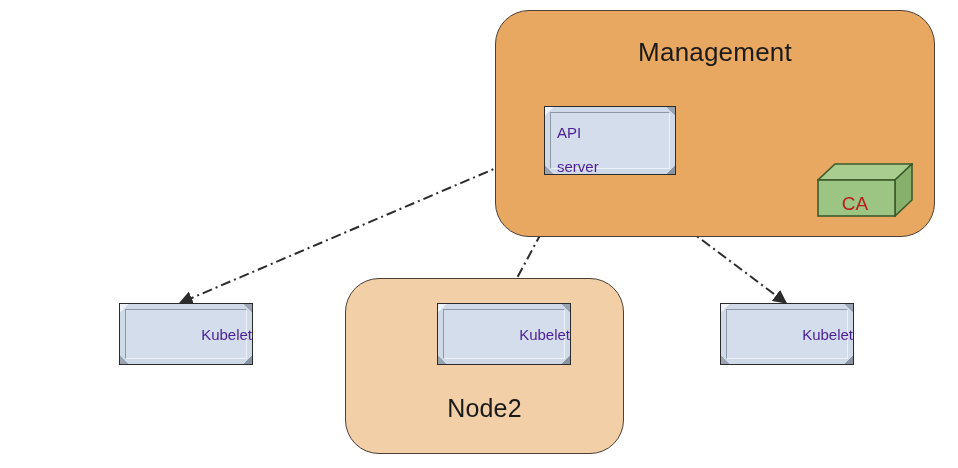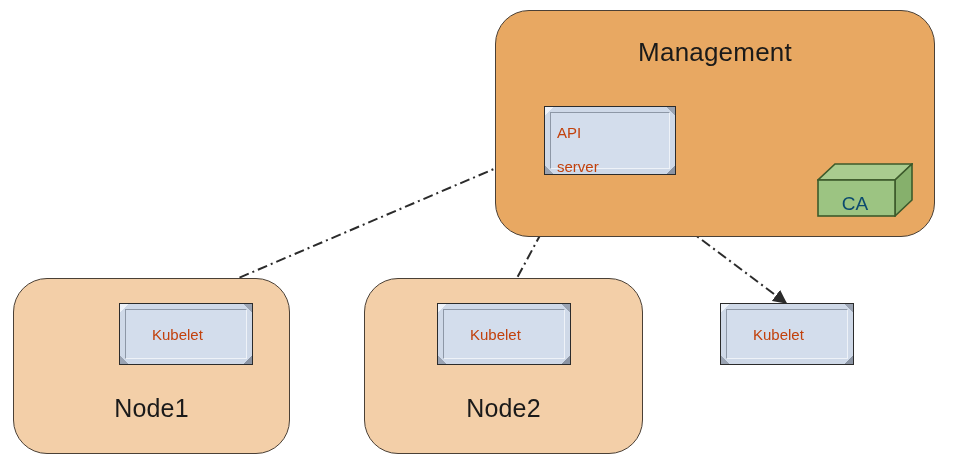--- a/index.html
+++ b/index.html
@@ -87,45 +87,44 @@
       linear-gradient(225deg, #9aa3b2 0 6px, transparent 6px),
       linear-gradient(45deg,  #9aa3b2 0 6px, transparent 6px),
       linear-gradient(315deg, #8b94a3 0 6px, transparent 6px);
     pointer-events: none;
   }
   .bevel-label {
     position: absolute;
     left: 12px;
     top: 50%;
     transform: translateY(-50%);
-    color: #c2410c;
+    color: #4c1d95;
     font-size: 15px;
     line-height: 17px;
     white-space: pre-line;
   }
   .bevel-label.centered {
     left: 0;
     width: 100%;
-    text-align: left;
+    text-align: right;
     font-size: 15px;
-    padding-left: 32px;
   }
 
   
   .cuboid {
     position: absolute;
   }
   .cuboid svg { display: block; }
   .cuboid-label {
     position: absolute;
     left: 0;
     top: 30px;
     width: 76px;
     text-align: center;
-    color: #0c4a6e;
+    color: #b91c1c;
     font-size: 19px;
     line-height: 22px;
   }
 </style>
 </head>
 <body>
 
 <div id="canvas">
 
   <svg id="edges" viewBox="0 0 958 468" width="958" height="468">
@@ -171,30 +170,27 @@
 
       <polygon points="18,1 95,1 78,17 1,17" fill="#a9cc8f" stroke="#3c5a2b" stroke-width="1.6"></polygon>
 
       <polygon points="95,1 95,37 78,53 78,17" fill="#86b06c" stroke="#3c5a2b" stroke-width="1.6"></polygon>
 
       <rect x="1" y="17" width="77" height="36" fill="#9cc482" stroke="#3c5a2b" stroke-width="1.6"></rect>
     </svg>
     <div class="cuboid-label">CA</div>
   </div>
 
-  <div class="round-box worker-box" style="left:13px; top:278px; width:277px; height:176px;">
-    <div class="round-title worker-title">Node1</div>
-  </div>
   <div class="bevel-box" style="left:119px; top:303px; width:134px; height:62px;">
     <div class="bevel-tl"></div>
     <div class="bevel-inner"></div>
     <div class="bevel-label centered">Kubelet</div>
   </div>
 
-  <div class="round-box worker-box" style="left:345px; top:278px; width:279px; height:176px;margin-left:19px;">
+  <div class="round-box worker-box" style="left:345px; top:278px; width:279px; height:176px;">
     <div class="round-title worker-title">Node2</div>
   </div>
   <div class="bevel-box" style="left:437px; top:303px; width:134px; height:62px;">
     <div class="bevel-tl"></div>
     <div class="bevel-inner"></div>
     <div class="bevel-label centered">Kubelet</div>
   </div>
 
   <div class="bevel-box" style="left:720px; top:303px; width:134px; height:62px;">
     <div class="bevel-tl"></div>

